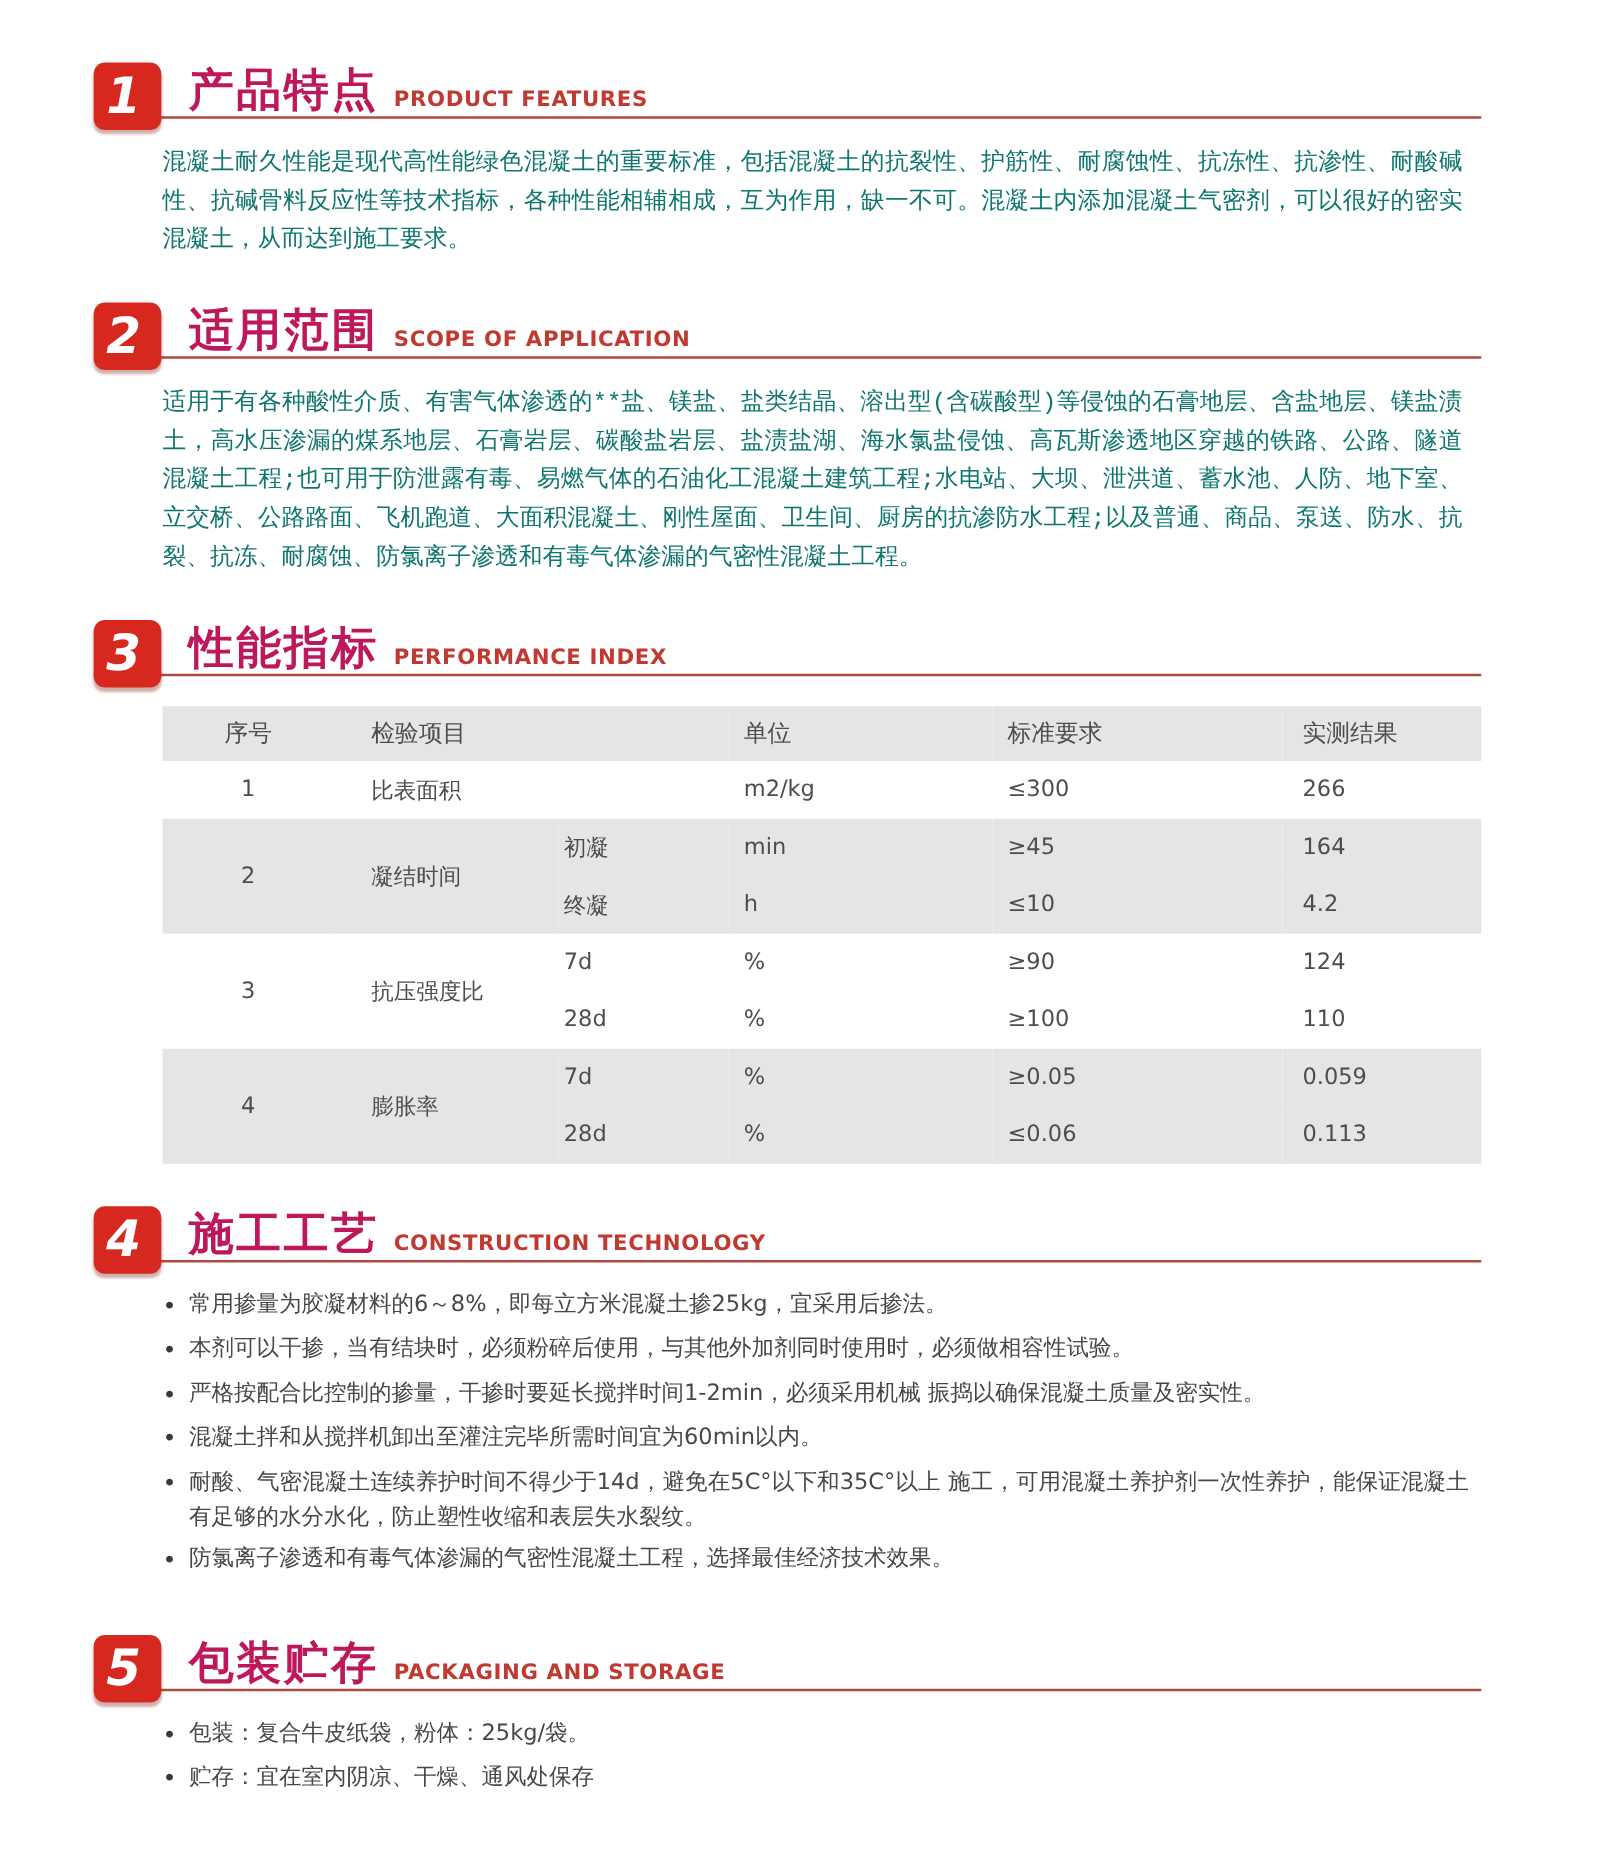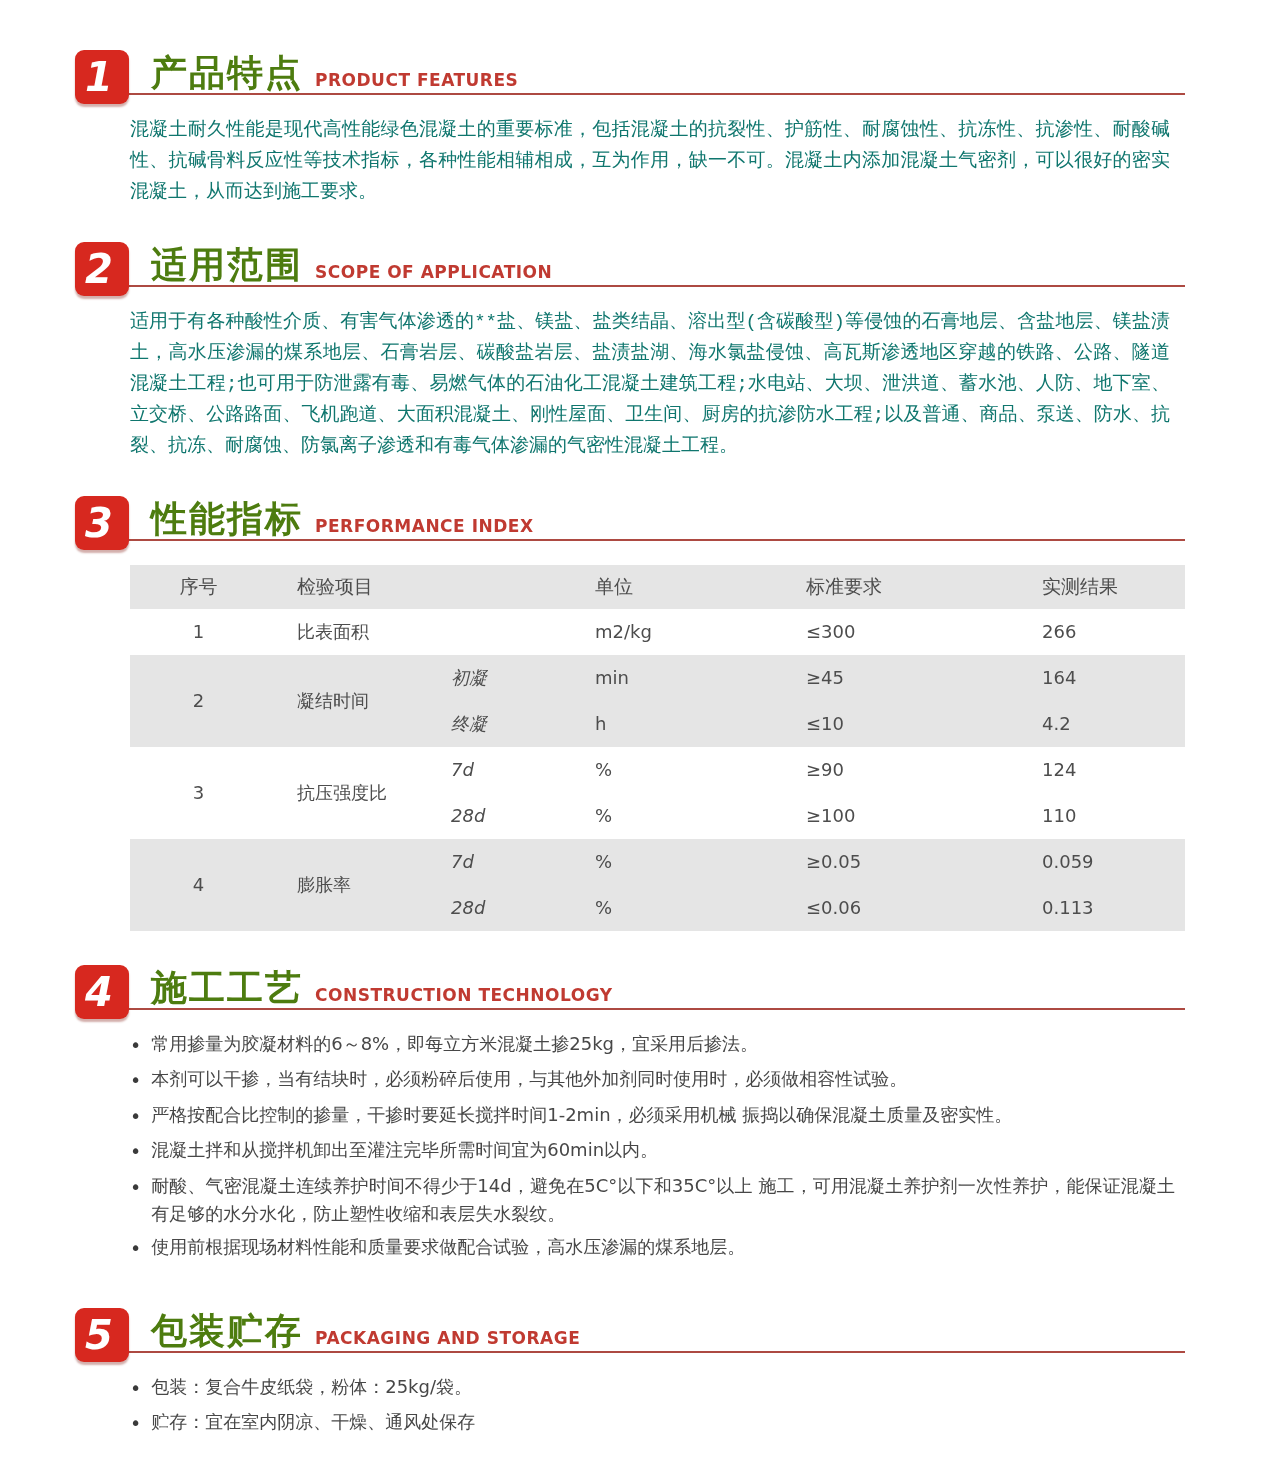--- a/index.html
+++ b/index.html
@@ -22,21 +22,21 @@
   .badge {
     width:54px; height:54px; flex:0 0 54px;
     background:#d7281f; border-radius:9px;
     color:#ffffff; font-size:40px; font-weight:700; font-style:italic;
     display:flex; align-items:center; justify-content:center;
     margin-bottom:-13px;
     box-shadow:0 3px 2px rgba(130,25,18,0.35);
     padding-right:6px;
   }
   .title-zh {
-    font-size:36px; font-weight:700; color:#4d7c0f;
+    font-size:36px; font-weight:700; color:#be185d;
     line-height:1; margin-left:22px; letter-spacing:2px;
   }
   .title-en {
     font-size:17px; font-weight:700; color:#c03a31;
     margin-left:12px; padding-bottom:1px; letter-spacing:0.5px;
     white-space:nowrap;
   }
 
   
   .body-text {
@@ -54,21 +54,21 @@
   }
   .perf-table th, .perf-table td {
     font-weight:400; text-align:left; vertical-align:middle;
     padding:0 0 0 12px; height:46px;margin-top:15px;
   }
   .perf-table thead th { height:44px; font-size:19px; }
   .perf-table .gray { background:#e5e5e5; }
   .perf-table .white { background:#ffffff; }
   .perf-table .c-no   { text-align:center; padding-left:0; }
   .perf-table .c-item { padding-left:30px; }
-  .perf-table .c-sub  { padding-left:4px;font-style:italic; }
+  .perf-table .c-sub  { padding-left:4px; }
   .perf-table .c-res  { padding-left:16px; }
 
   
   .bullets { list-style:none; margin:20px 0 0 55px; max-width:1045px; }
   .bullets li {
     display:flex; align-items:flex-start;
     font-size:18px; line-height:1.58; color:#474747;
     margin-bottom:5px; text-align:justify;
   }
   .dot { flex:0 0 auto; margin-right:10px; color:#3a3a3a; }
@@ -200,21 +200,21 @@
       <li>
           <span class="dot"></span>
           <span>混凝土拌和从搅拌机卸出至灌注完毕所需时间宜为60min以内。</span>
         </li>
       <li>
           <span class="dot"></span>
           <span>耐酸、气密混凝土连续养护时间不得少于14d，避免在5C°以下和35C°以上 施工，可用混凝土养护剂一次性养护，能保证混凝土有足够的水分水化，防止塑性收缩和表层失水裂纹。</span>
         </li>
       <li>
           <span class="dot"></span>
-          <span>使用前根据现场材料性能和质量要求做配合试验，高水压渗漏的煤系地层。</span>
+          <span>防氯离子渗透和有毒气体渗漏的气密性混凝土工程，选择最佳经济技术效果。</span>
         </li>
     </ul>
   </section>
 
   <section class="s5">
     <div class="sec-header">
       <div class="badge">5</div>
       <h2 class="title-zh">包装贮存</h2>
       <span class="title-en">PACKAGING AND STORAGE</span>
     </div>

